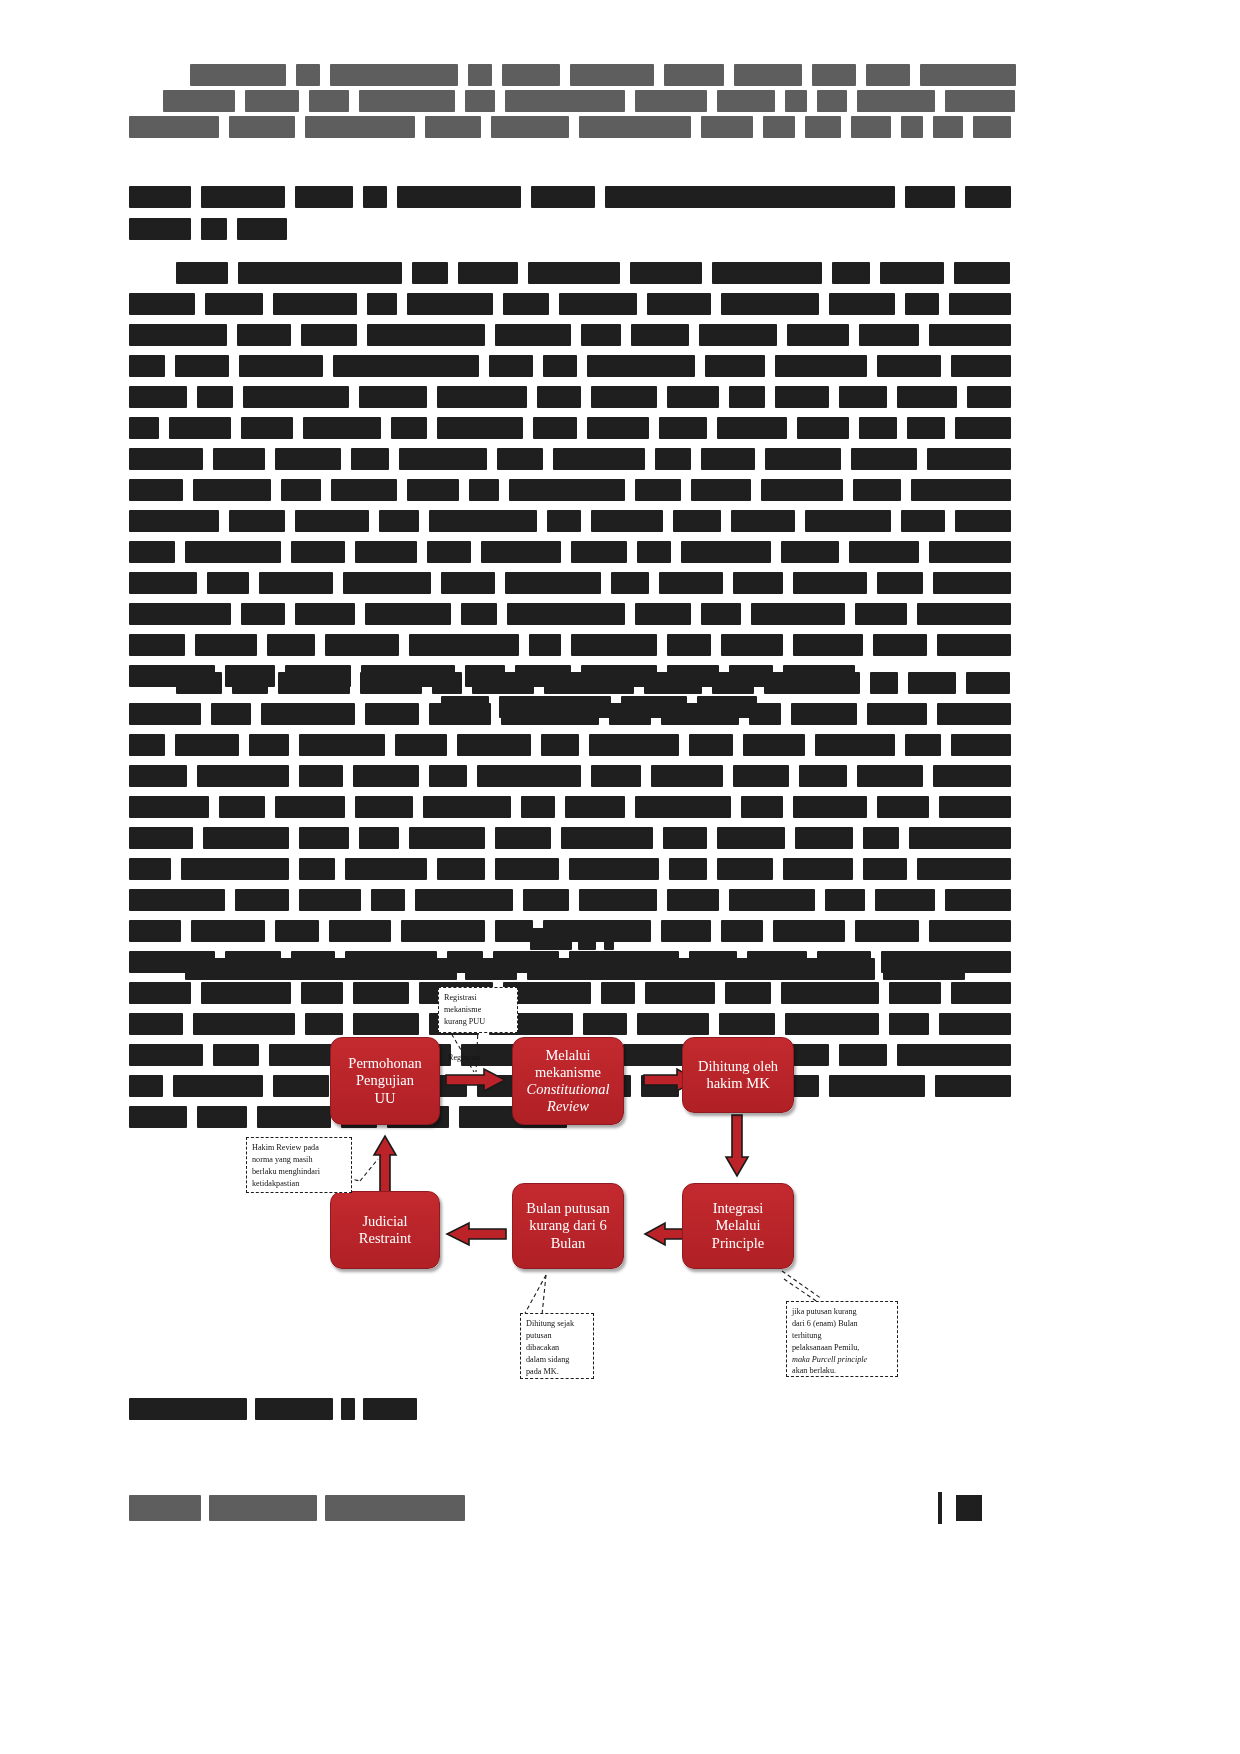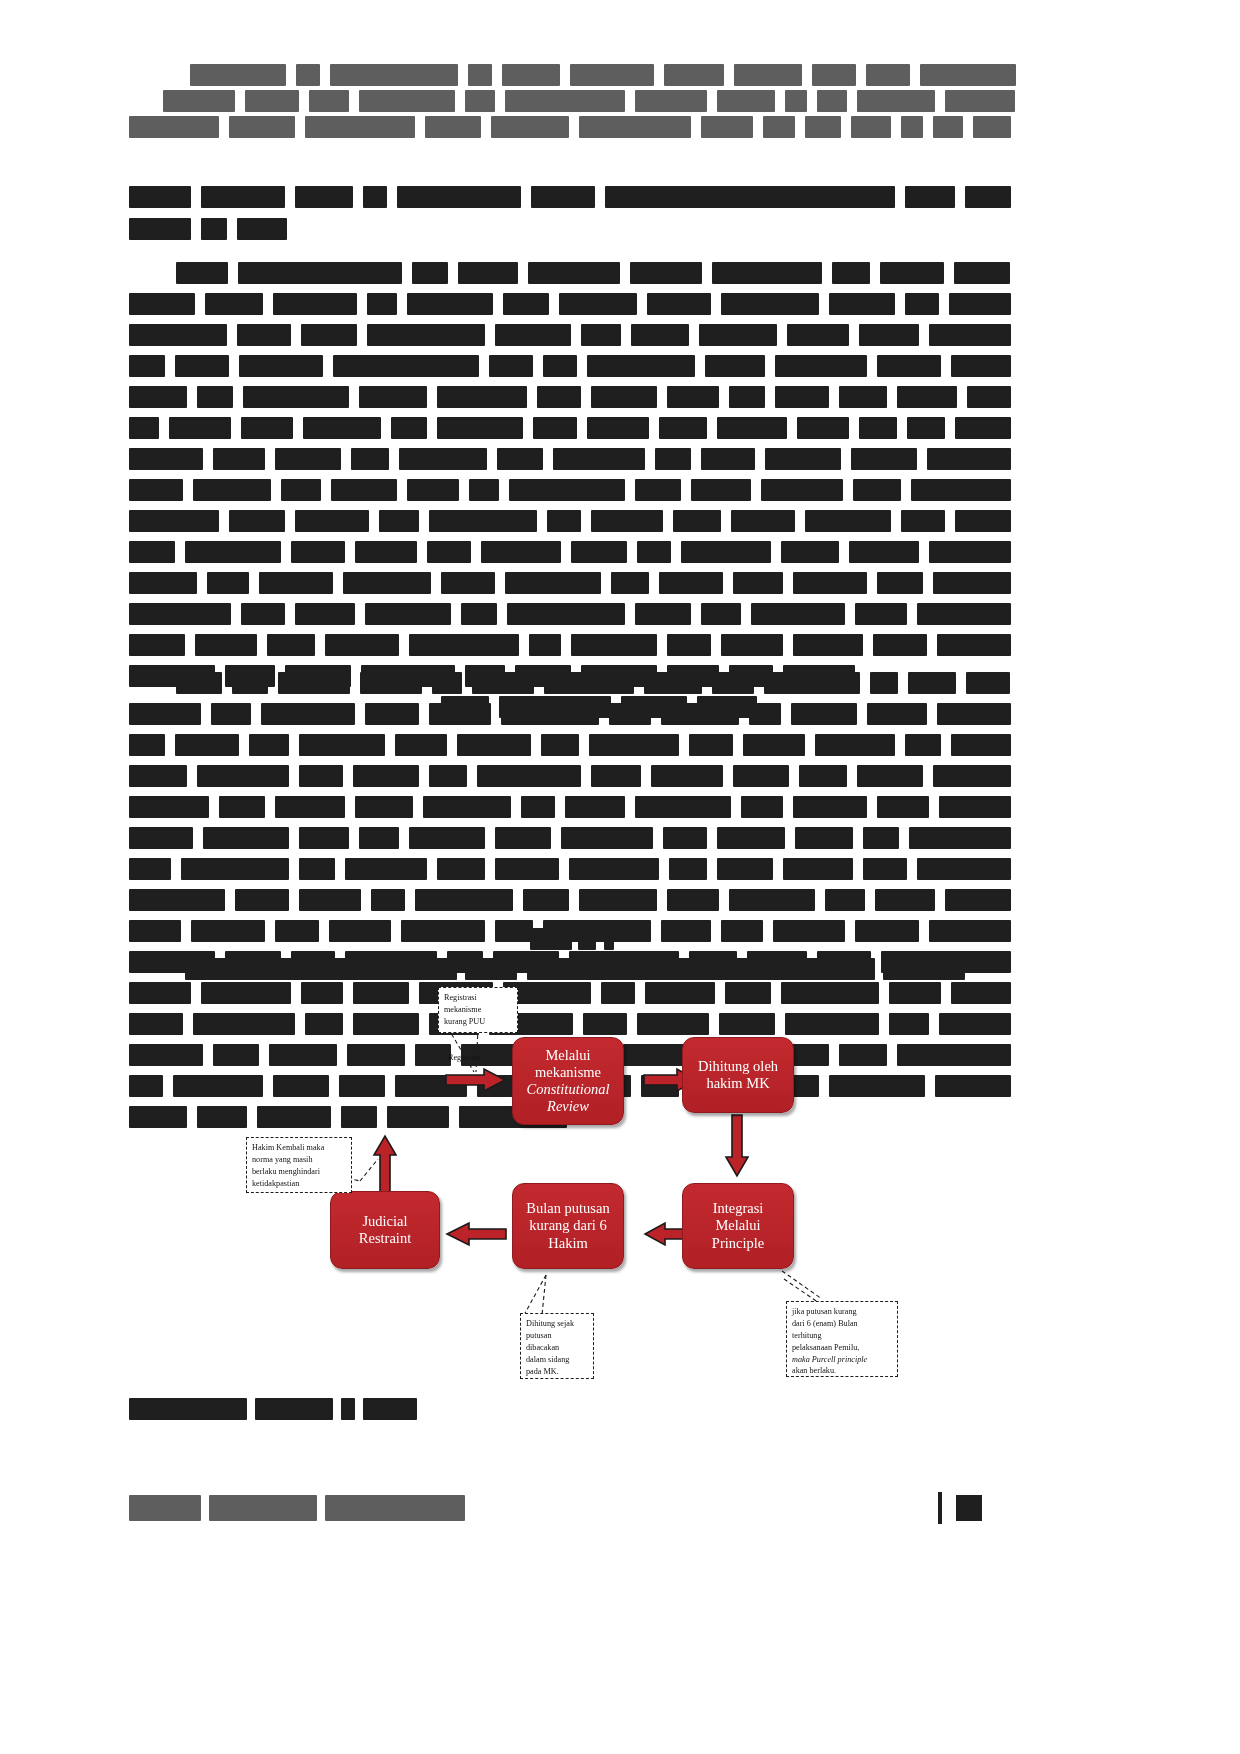--- a/index.html
+++ b/index.html
@@ -539,20 +539,27 @@
       </svg>
     </div>
 
     <div class="leader" style="left:548px;top:286px;width:56px;height:44px;">
       <svg width="56" height="44" viewBox="0 0 56 44">
         <path d="M4,0 L44,28" fill="none" stroke="#1d1d1d" stroke-width="1.1" stroke-dasharray="4,3"></path>
         <path d="M6,8 L44,34" fill="none" stroke="#1d1d1d" stroke-width="1.1" stroke-dasharray="4,3"></path>
       </svg>
     </div>
 
+    <div class="node" style="left:100px;top:52px;width:110px;height:88px;">
+      <span>
+        <span class="l">Permohonan</span>
+        <span class="l">Pengujian</span>
+        <span class="l">UU</span>
+      </span>
+    </div>
 
     <div class="node" style="left:282px;top:52px;width:112px;height:88px;">
       <span>
         <span class="l">Melalui</span>
         <span class="l">mekanisme</span>
         <span class="l"><i>Constitutional</i></span>
         <span class="l"><i>Review</i></span>
       </span>
     </div>
 
@@ -568,41 +575,41 @@
         <span class="l">Integrasi</span>
         <span class="l">Melalui</span>
         <span class="l">Principle</span>
       </span>
     </div>
 
     <div class="node" style="left:282px;top:198px;width:112px;height:86px;">
       <span>
         <span class="l">Bulan putusan</span>
         <span class="l">kurang dari 6</span>
-        <span class="l">Hakim</span>
+        <span class="l">Bulan</span>
       </span>
     </div>
 
     <div class="node" style="left:100px;top:206px;width:110px;height:78px;">
       <span>
         <span class="l">Judicial</span>
         <span class="l">Restraint</span>
       </span>
     </div>
 
     <div class="edgelabel" style="left:218px;top:68px;">Registrasi</div>
 
     <div class="callout" style="left:208px;top:2px;width:80px;height:46px;">
       <span class="l">Registrasi</span><br>
       <span class="l">mekanisme</span><br>
       <span class="l">kurang PUU</span>
     </div>
 
     <div class="callout" style="left:16px;top:152px;width:106px;height:56px;">
-      <span class="l">Hakim Kembali maka</span><br>
+      <span class="l">Hakim Review pada</span><br>
       <span class="l">norma yang masih</span><br>
       <span class="l">berlaku menghindari</span><br>
       <span class="l">ketidakpastian</span>
     </div>
 
     <div class="callout" style="left:290px;top:328px;width:74px;height:66px;">
       <span class="l">Dihitung sejak</span><br>
       <span class="l">putusan</span><br>
       <span class="l">dibacakan</span><br>
       <span class="l">dalam sidang</span><br>

